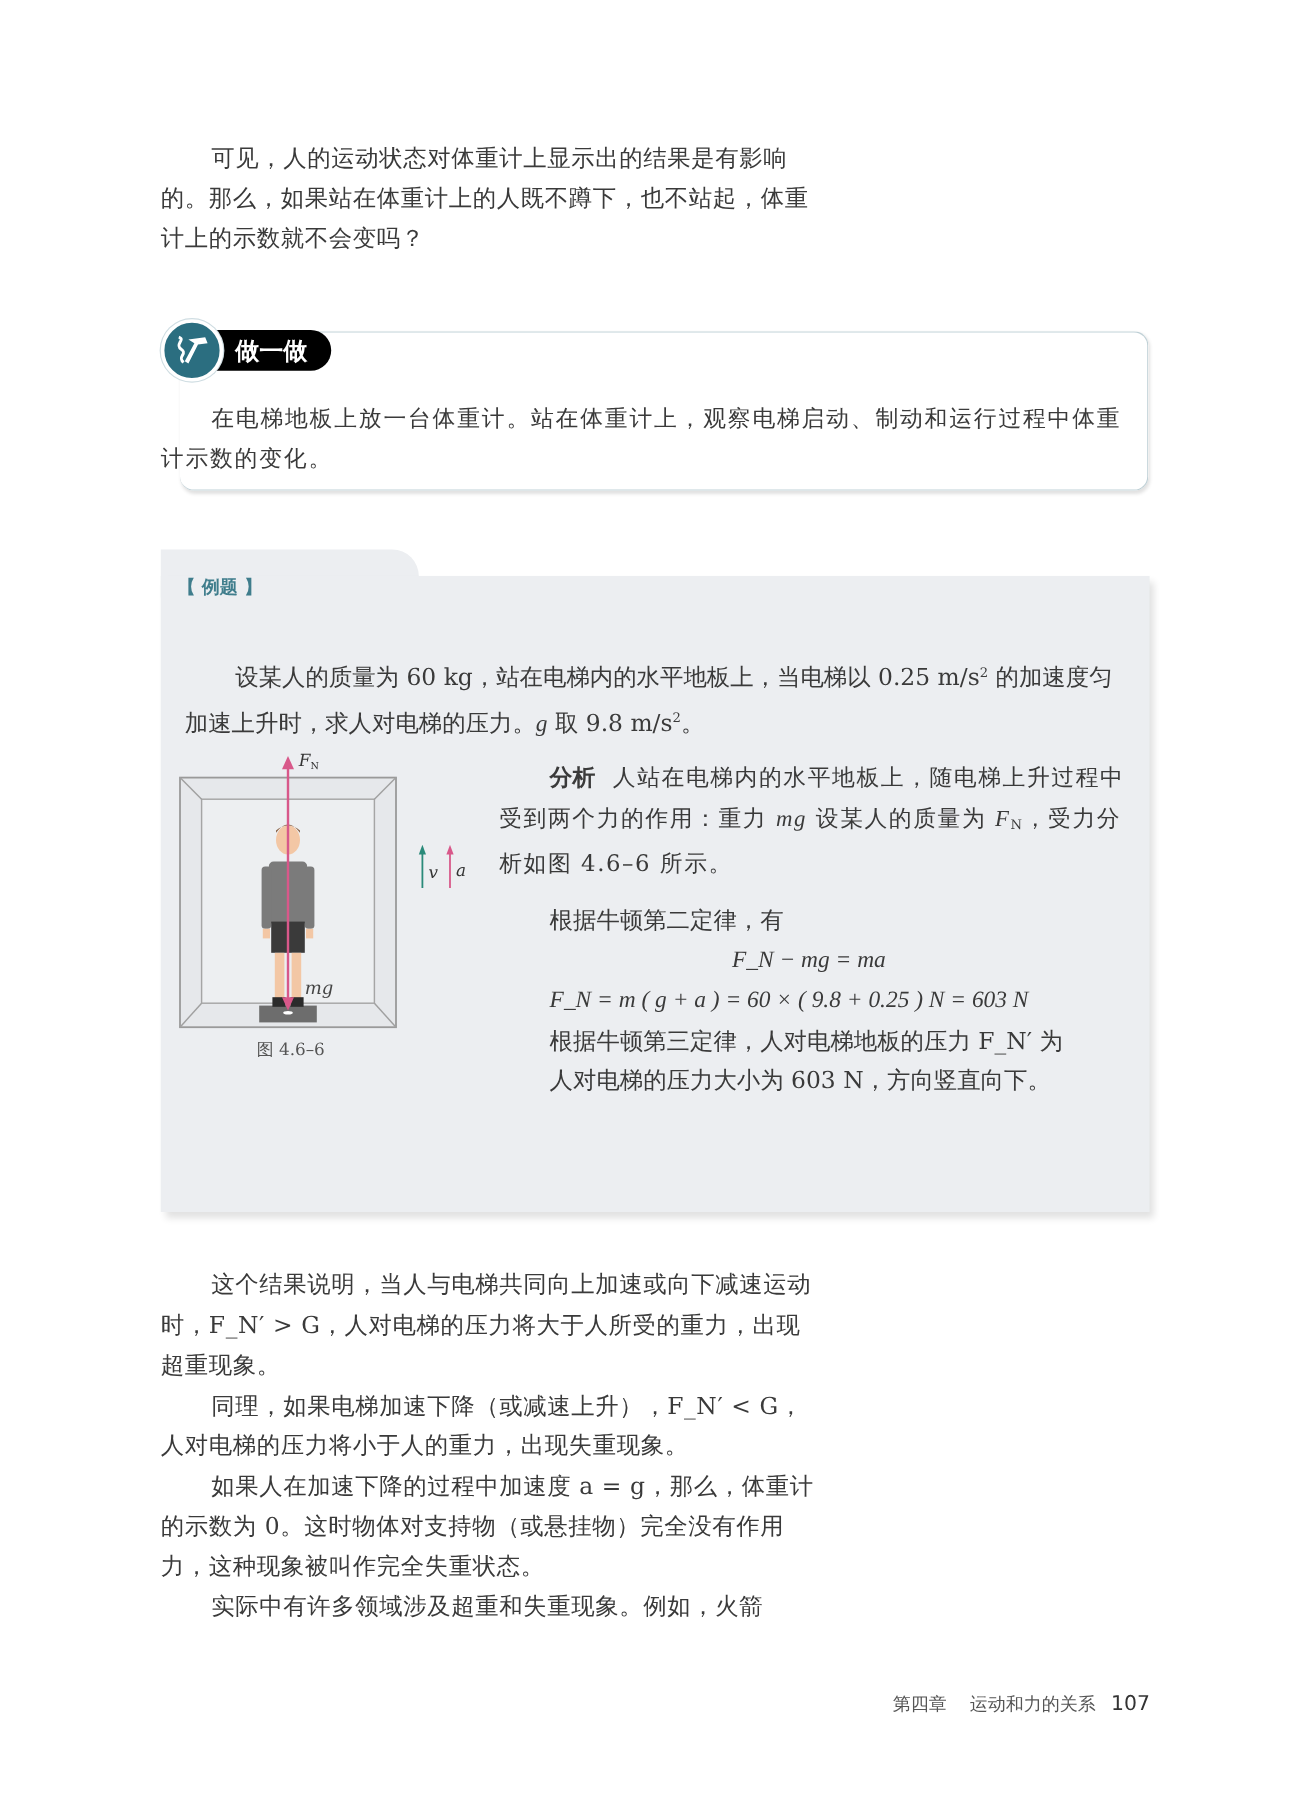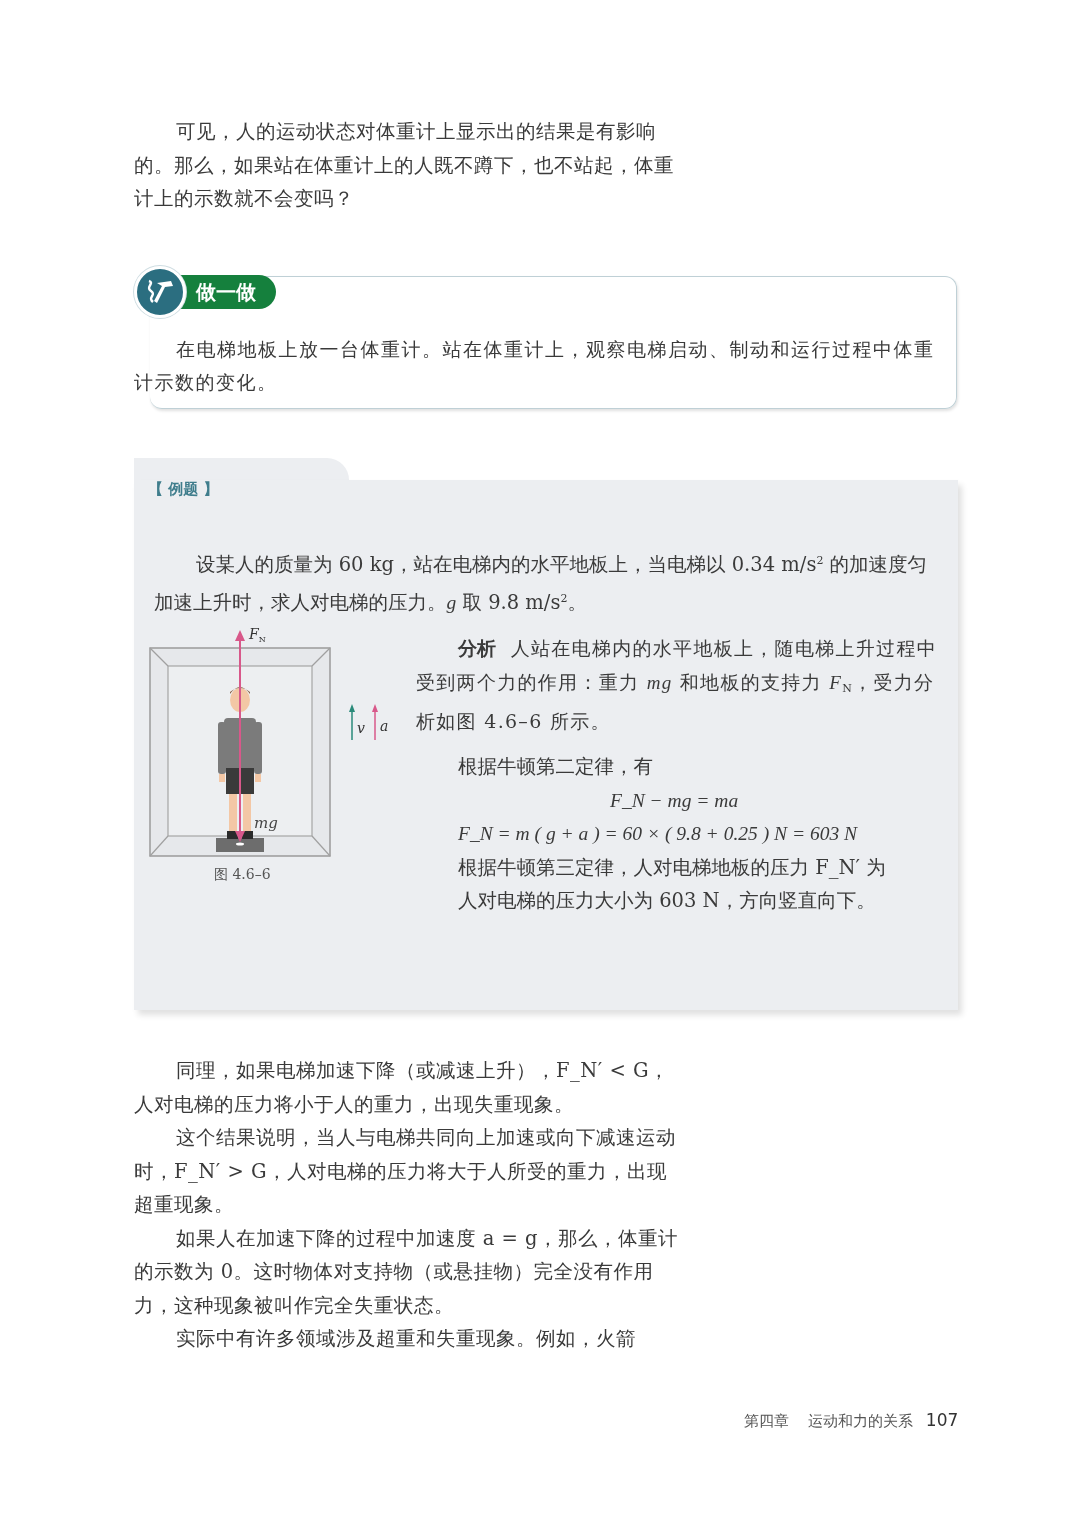--- a/index.html
+++ b/index.html
@@ -10,21 +10,21 @@
   .para { position: absolute; left: 134px; width: 545px; font-size: 19.5px; line-height: 33.5px; letter-spacing: 0.5px; color: #3a3a3a; }
   .para p { margin: 0; text-indent: 42px; }
   .it { font-style: italic; font-family: "Liberation Serif", serif; }
   sub { font-size: 11px; vertical-align: -3px; font-style: normal; }
   sup { font-size: 11px; vertical-align: 7px; }
 
   
   .do-box { position: absolute; left: 150px; top: 276px; width: 806px; height: 131px; border: 1.5px solid #bfd0d6; border-radius: 0 12px 12px 12px; border-left: none; border-top-left-radius: 0; box-shadow: 1px 2px 3px rgba(0,0,0,0.12); }
   .do-badge { position: absolute; left: 134px; top: 270px; height: 44px; display: flex; align-items: center; }
   .do-icon { width: 46px; height: 46px; border-radius: 50%; background: #2b6e80; border: 3px solid #fff; box-shadow: 0 0 0 1px #cfdde2; position: relative; z-index: 2; }
-  .do-label { margin-left: -16px; padding-left: 26px; padding-right: 20px; height: 34px; line-height: 34px; background: #15803d; border-radius: 0 17px 17px 0; color: #fff; font-family: "DejaVu Sans", sans-serif; font-weight: bold; font-size: 20px; }
+  .do-label { margin-left: -16px; padding-left: 26px; padding-right: 20px; height: 34px; line-height: 34px; background: #000000; border-radius: 0 17px 17px 0; color: #fff; font-family: "DejaVu Sans", sans-serif; font-weight: bold; font-size: 20px; }
   .do-text { position: absolute; left: 134px; top: 333px; width: 810px; font-size: 19px; line-height: 33px; letter-spacing: 1.5px; color: #3a3a3a; }
   .do-text p { margin: 0; text-indent: 42px; }
 
   
   .ex-tab { position: absolute; left: 134px; top: 458px; width: 215px; height: 40px; background: #eceef1; border-radius: 0 22px 0 0; }
   .ex-box { position: absolute; left: 134px; top: 480px; width: 824px; height: 530px; background: #eceef1; box-shadow: 4px 5px 6px rgba(0,0,0,0.12); }
   .ex-title { position: absolute; left: 148px; top: 480px; font-family: "DejaVu Sans", sans-serif; font-weight: bold; font-size: 15px; color: #3f7d8c; }
   .ex-problem { position: absolute; left: 154px; top: 544px; width: 790px; font-size: 19.5px; line-height: 33.5px; color: #3a3a3a; }
   .ex-problem p { margin: 0; text-indent: 42px; }
   .analysis { position: absolute; left: 416px; top: 632px; width: 530px; font-size: 19px; line-height: 33.5px; letter-spacing: 1.3px; color: #3a3a3a; }
@@ -61,21 +61,21 @@
 </div>
 <div class="do-text">
   <p>在电梯地板上放一台体重计。站在体重计上，观察电梯启动、制动和运行过程中体重计示数的变化。</p>
 </div>
 
 <div class="ex-tab"></div>
 <div class="ex-box"></div>
 <div class="ex-title">【 例题 】</div>
 
 <div class="ex-problem">
-  <p><span>设某人的质量为 60 kg，站在电梯内的水平地板上，当电梯以 0.34 m/s</span><sup>2</sup><span> 的加速度匀加速上升时，求人对电梯的压力。</span><span class="it">g</span><span> 取 9.8 m/s</span><sup>2</sup><span>。</span></p>
+  <p><span>设某人的质量为 60 kg，站在电梯内的水平地板上，当电梯以 0.25 m/s</span><sup>2</sup><span> 的加速度匀加速上升时，求人对电梯的压力。</span><span class="it">g</span><span> 取 9.8 m/s</span><sup>2</sup><span>。</span></p>
 </div>
 
 <div class="figure">
   <svg width="250" height="240" viewBox="0 0 250 240">
 
     <rect x="4" y="20" width="180" height="208" fill="#e6e8eb" stroke="#9a9a9a" stroke-width="1.5"></rect>
     <rect x="22" y="38" width="144" height="170" fill="#edeff1" stroke="#a5a5a5" stroke-width="1.2"></rect>
     <line x1="4" y1="20" x2="22" y2="38" stroke="#a0a0a0" stroke-width="1.2"></line>
     <line x1="184" y1="20" x2="166" y2="38" stroke="#a0a0a0" stroke-width="1.2"></line>
     <line x1="4" y1="228" x2="22" y2="208" stroke="#a0a0a0" stroke-width="1.2"></line>
@@ -107,34 +107,34 @@
     <polygon points="229,76 226,84 232,84" fill="#d8588a"></polygon>
   </svg>
   <span style="position:absolute; left:103px; top:-2px; font-size:14px; font-style:italic;"><span>F</span><sub style="font-size:8px;">N</sub></span>
   <span style="position:absolute; left:108px; top:186px; font-size:15px; font-style:italic; color:#444;">mg</span>
   <span style="position:absolute; left:211px; top:92px; font-size:14px; font-style:italic;">v</span>
   <span style="position:absolute; left:234px; top:90px; font-size:14px; font-style:italic;">a</span>
 </div>
 <div class="caption">图 4.6–6</div>
 
 <div class="analysis">
-  <p><span class="bold-label">分析</span>&nbsp;&nbsp;<span>人站在电梯内的水平地板上，随电梯上升过程中受到两个力的作用：重力 </span><span class="it">mg</span><span> 和地板的支持力 </span><span class="it">F</span><sub>N</sub><span>，受力分析如图 4.6–6 所示。</span></p>
+  <p><span class="bold-label">分析</span>&nbsp;&nbsp;<span>人站在电梯内的水平地板上，随电梯上升过程中受到两个力的作用：重力 </span><span class="it">mg</span><span> 设某人的质量为 </span><span class="it">F</span><sub>N</sub><span>，受力分析如图 4.6–6 所示。</span></p>
 </div>
 
 <div class="solution">
   <p>根据牛顿第二定律，有</p>
   <p class="center1 it">F_N − mg = ma</p>
   <p class="it">F_N = m ( g + a ) = 60 × ( 9.8 + 0.25 ) N = 603 N</p>
   <p>根据牛顿第三定律，人对电梯地板的压力 F_N′ 为</p>
   <p>人对电梯的压力大小为 603 N，方向竖直向下。</p>
 </div>
 
 <div class="para" style="top:1054px;">
+  <p>这个结果说明，当人与电梯共同向上加速或向下减速运动时，F_N′ &gt; G，人对电梯的压力将大于人所受的重力，出现超重现象。</p>
   <p>同理，如果电梯加速下降（或减速上升），F_N′ &lt; G，人对电梯的压力将小于人的重力，出现失重现象。</p>
-  <p>这个结果说明，当人与电梯共同向上加速或向下减速运动时，F_N′ &gt; G，人对电梯的压力将大于人所受的重力，出现超重现象。</p>
   <p>如果人在加速下降的过程中加速度 a = g，那么，体重计的示数为 0。这时物体对支持物（或悬挂物）完全没有作用力，这种现象被叫作完全失重状态。</p>
   <p>实际中有许多领域涉及超重和失重现象。例如，火箭</p>
 </div>
 
 <div class="footer">
   <span>第四章</span>&nbsp;&nbsp;&nbsp;
   <span>运动和力的关系</span>
   <span class="page">107</span>
 </div>
 

